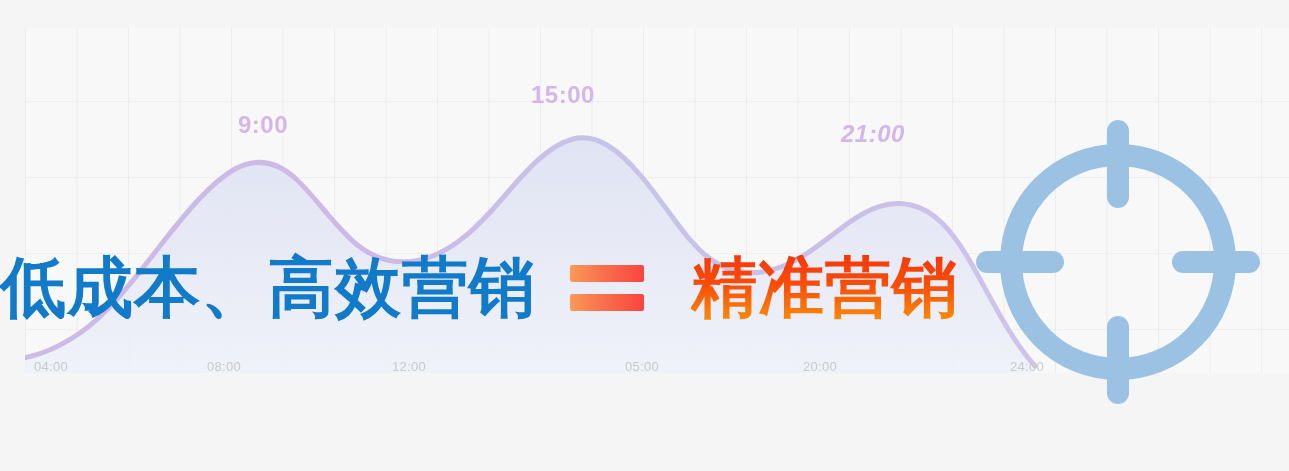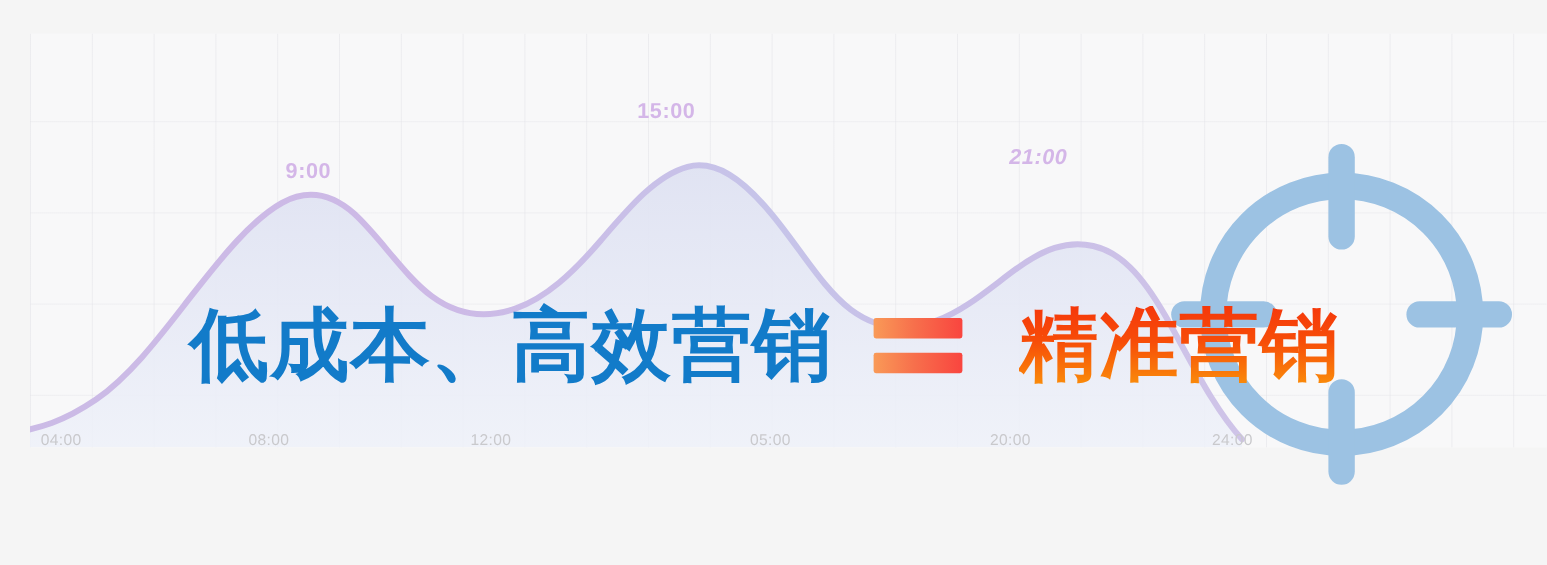--- a/index.html
+++ b/index.html
@@ -45,28 +45,28 @@
     left: 0;
     top: 0;
     width: 1264px;
     height: 345px;
     display: block;
   }
 
   
   .peak-label {
     position: absolute;
-    font-size: 18px;
+    font-size: 24px;
     font-weight: bold;
     color: #D4B6E8;
     letter-spacing: 0.5px;
     white-space: nowrap;
     line-height: 1;
   }
-  #peak-label-0 { left: 238px; top: 113px; margin-top: 20px; }
+  #peak-label-0 { left: 238px; top: 113px; }
   #peak-label-1 { left: 531px; top: 83px; }
   #peak-label-2 { left: 841px; top: 122px; font-style: italic; }
 
   
   #x-axis {
     position: absolute;
     left: 0;
     top: 360px;
     width: 1289px;
     height: 28px;
@@ -85,21 +85,20 @@
   
   #headline {
     position: absolute;
     left: 0;
     top: 243px;
     width: 1289px;
     height: 90px;
     display: flex;
     align-items: center;
     justify-content: flex-start;
-    padding-left: 158px;
     gap: 4px;
     z-index: 6;
     pointer-events: none;
   }
 
   #headline-blue {
     font-size: 66px;
     font-weight: bold;
     color: #127BC9;
     letter-spacing: 1px;
@@ -214,21 +213,21 @@
 
   <div class="peak-label" id="peak-label-0">9:00</div>
   <div class="peak-label" id="peak-label-1">15:00</div>
   <div class="peak-label" id="peak-label-2">21:00</div>
 
   <div id="x-axis">
     <div class="x-tick" style="left:22px">04:00</div>
     <div class="x-tick" style="left:195px">08:00</div>
     <div class="x-tick" style="left:380px">12:00</div>
     <div class="x-tick" style="left:613px">05:00</div>
-    <div class="x-tick" style="left:813px">20:00</div>
+    <div class="x-tick" style="left:791px">20:00</div>
     <div class="x-tick" style="left:998px">24:00</div>
   </div>
 
   <div id="crosshair-icon">
     <svg viewBox="0 0 286 286" xmlns="http://www.w3.org/2000/svg">
       <g stroke="#9CC2E3" fill="none" stroke-linecap="round">
         <circle cx="143" cy="143" r="107" stroke-width="22"></circle>
         <line x1="143" y1="12" x2="143" y2="78" stroke-width="22"></line>
         <line x1="143" y1="208" x2="143" y2="274" stroke-width="22"></line>
         <line x1="12" y1="143" x2="78" y2="143" stroke-width="22"></line>

